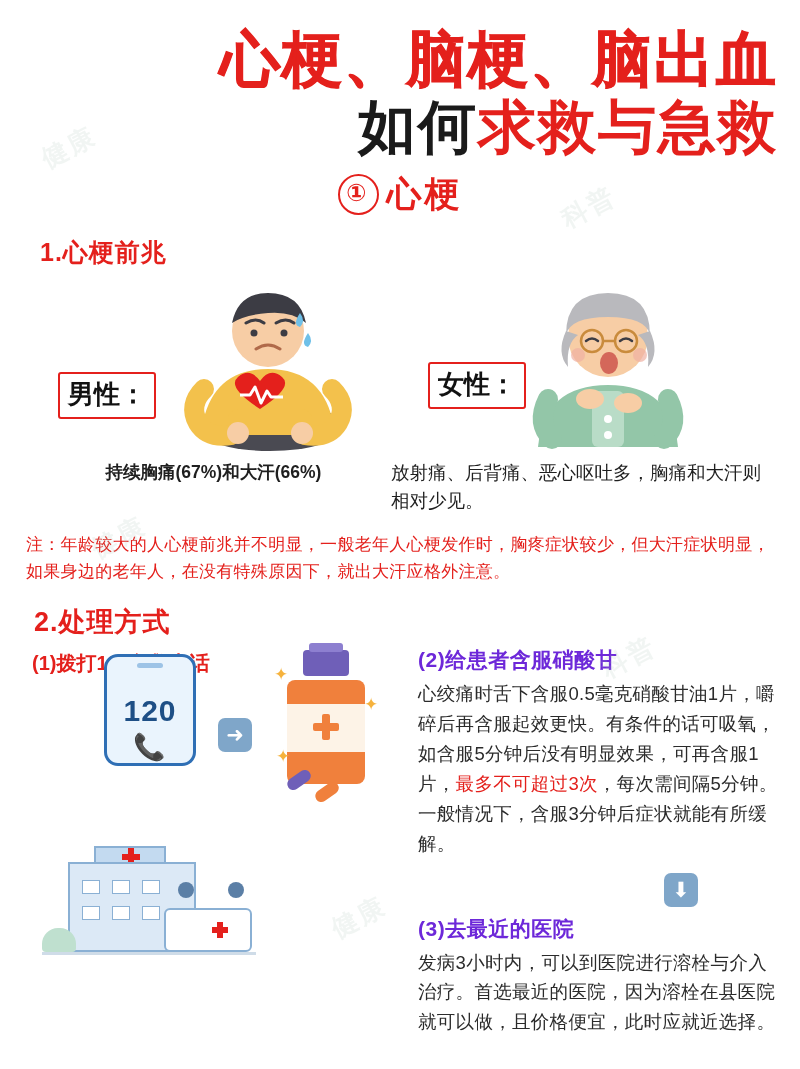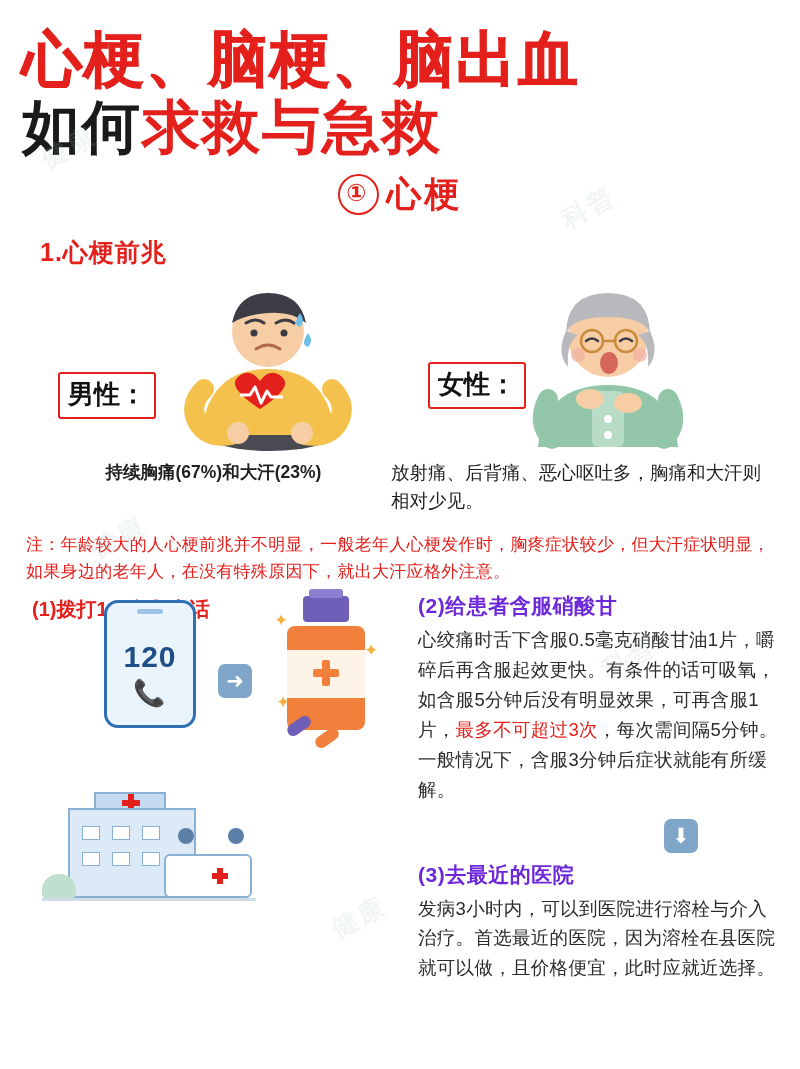--- a/index.html
+++ b/index.html
@@ -30,21 +30,21 @@
     font-size: 26px;
     letter-spacing: 3px;
     transform: rotate(-28deg);
     user-select: none;
     pointer-events: none;
     font-weight: bold;
   }
 
   
   .headline {
-    text-align: left;
+    text-align: right;
     padding-top: 26px;
   }
   .headline .l1 {
     font-size: 60px;
     font-weight: bold;
     color: #e4201c;
     letter-spacing: 2px;
     line-height: 1.12;
     -webkit-text-stroke: 1px #e4201c;
   }
@@ -203,21 +203,21 @@
     margin-top: 4px;
     padding-left: 10px;
   }
 
   
   .phone {
     position: absolute;
     left: 82px;
     top: 8px;
     width: 92px;
-    height: 128px;
+    height: 112px;
     border: 3px solid #2f6fb5;
     border-radius: 14px;
     background: #eaf4fd;
     box-sizing: border-box;
   }
   .phone .num {
     text-align: center;
     font-size: 30px;
     font-weight: bold;
     color: #1e4f86;
@@ -480,26 +480,27 @@
         <path d="M52 120 q-12 24 4 40" stroke="#93c6a8" stroke-width="20" fill="none" stroke-linecap="round"></path>
         <path d="M172 120 q12 24 -4 40" stroke="#93c6a8" stroke-width="20" fill="none" stroke-linecap="round"></path>
         <ellipse cx="94" cy="120" rx="14" ry="10" fill="#f7cda5"></ellipse>
         <ellipse cx="132" cy="124" rx="14" ry="10" fill="#f7cda5"></ellipse>
       </svg>
       <div class="label-box label-female">女性：</div>
     </div>
   </div>
 
   <div class="cap-row">
-    <div class="cap-left caption">持续胸痛(67%)和大汗(23%)</div>
+    <div class="cap-left caption">持续胸痛(67%)和大汗(66%)</div>
     <div class="cap-right caption">放射痛、后背痛、恶心呕吐多，胸痛和大汗则相对少见。</div>
   </div>
 
   <div class="note">注：年龄较大的人心梗前兆并不明显，一般老年人心梗发作时，胸疼症状较少，但大汗症状明显，如果身边的老年人，在没有特殊原因下，就出大汗应格外注意。</div>
 
+  <div class="h2">2.处理方式</div>
 
   <div class="block2">
     <div class="col-left">
 
       <div class="phone">
         <div class="notch"></div>
         <div class="num">120</div>
         <div class="rec">📞</div>
       </div>
 

